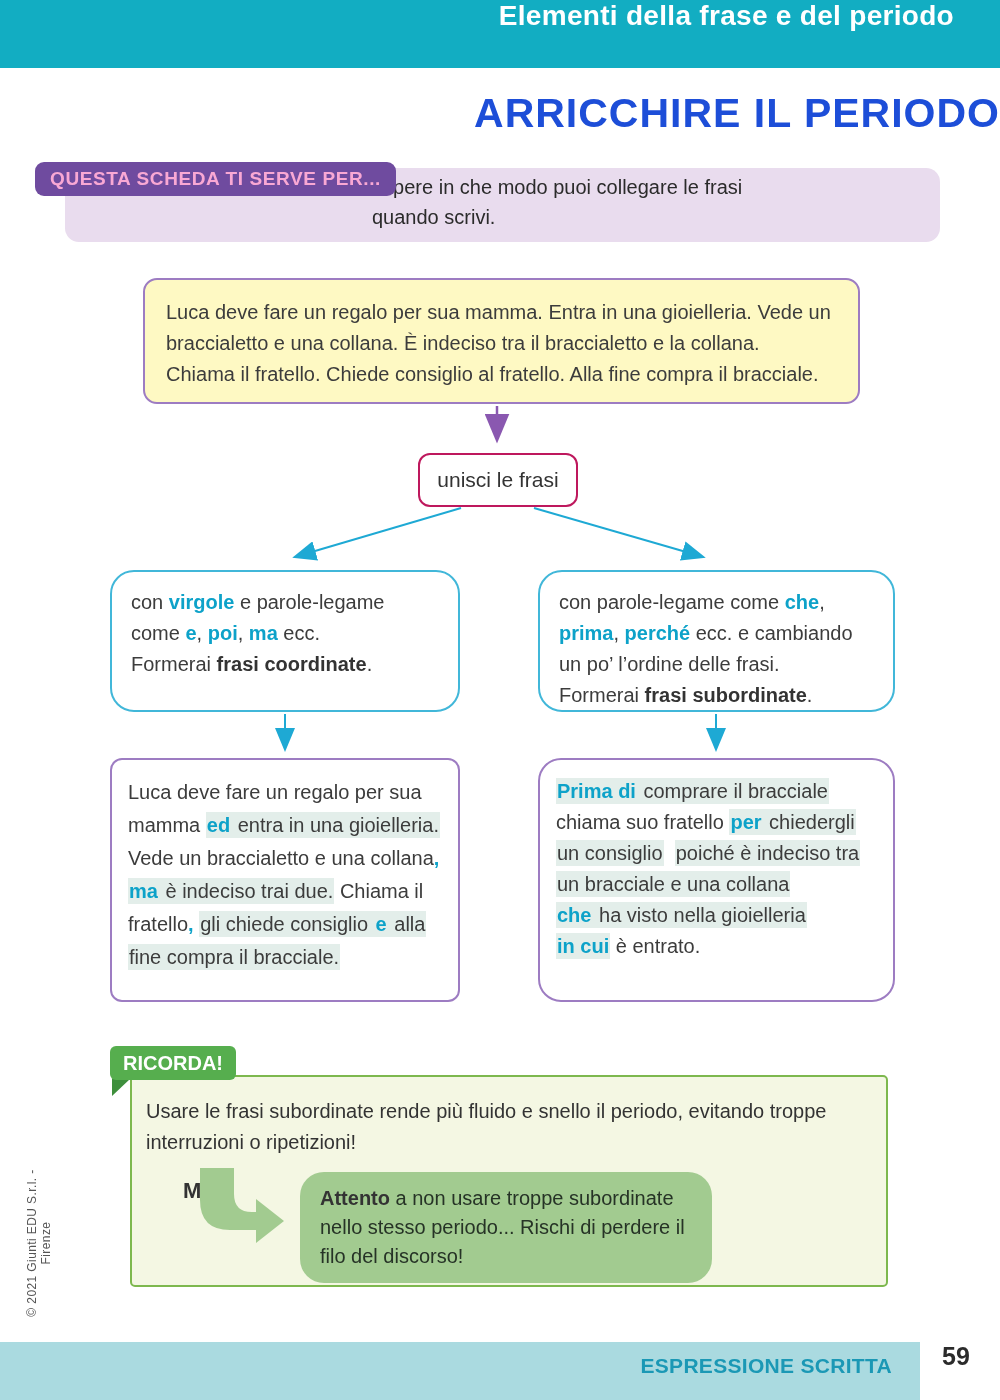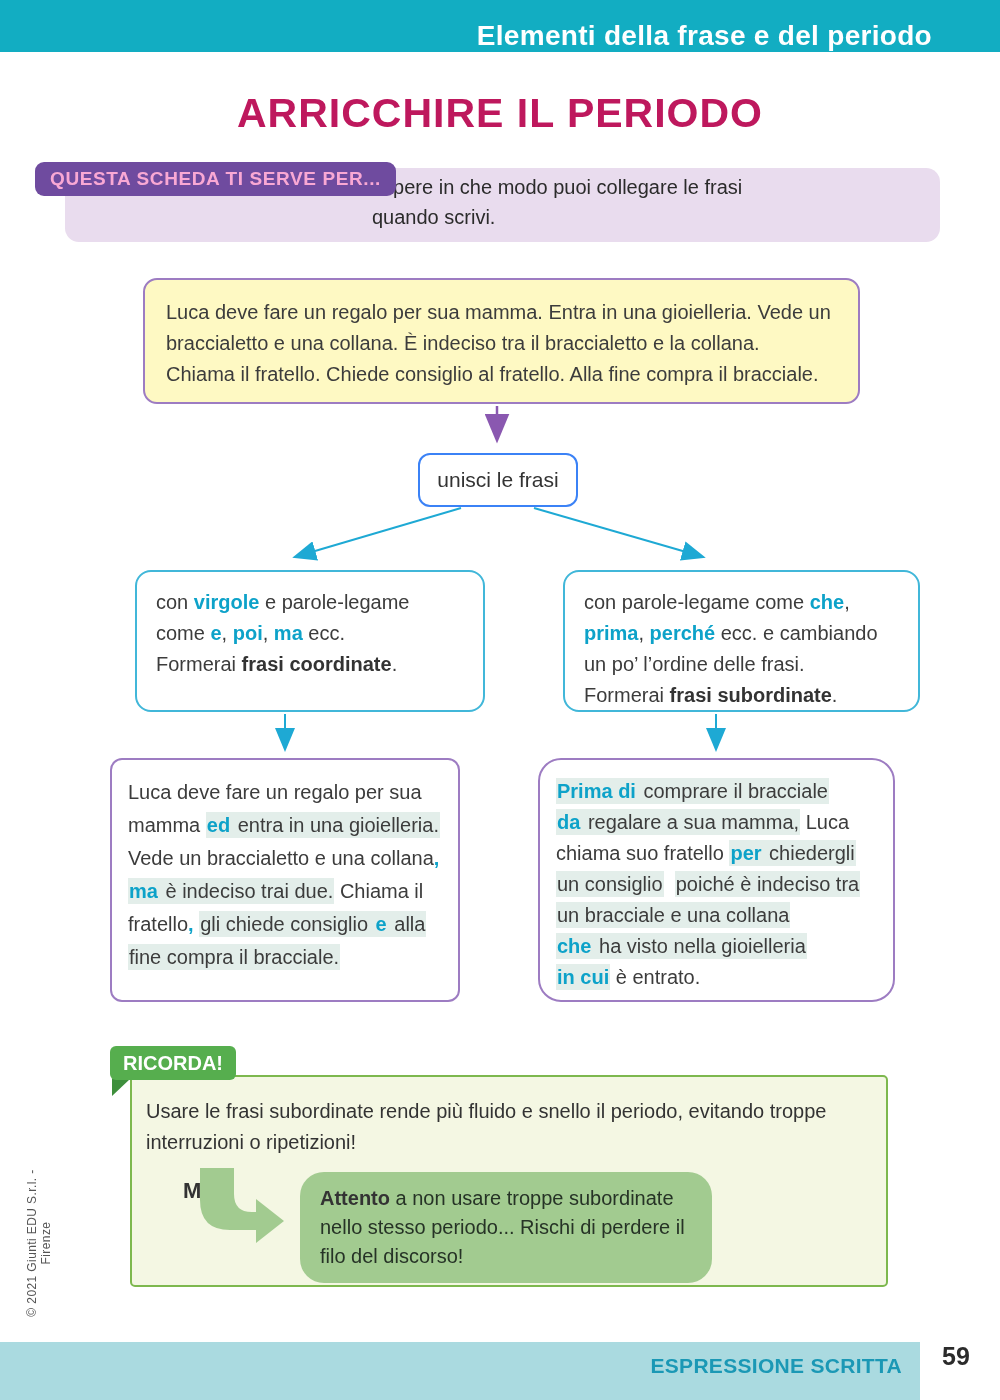--- a/index.html
+++ b/index.html
@@ -1,49 +1,49 @@
 <!DOCTYPE html>
 <html><head>
 <meta charset="utf-8">
 <style>
   html,body{margin:0;padding:0;background:#ffffff;}
   .page{position:relative;width:1000px;height:1400px;background:#ffffff;overflow:hidden;
         font-family:"Liberation Sans", sans-serif;color:#3c3c3c;}
 
   
-  .header-strip{position:absolute;left:0;top:0;width:1000px;height:52px;background:#12adc2;
-    display:flex;align-items:flex-end;justify-content:flex-end;padding-right:68px;box-sizing:border-box;}
+  .header-strip{position:absolute;left:0;top:0;width:1000px;height:68px;background:#12adc2;
+    display:flex;align-items:flex-start;justify-content:flex-end;padding-right:46px;box-sizing:border-box;}
   .header-strip .htitle{color:#ffffff;font-size:28px;font-weight:bold;letter-spacing:.3px;}
 
   
-  .page-title{position:absolute;left:0;top:90px;width:1000px;text-align:center;
-    font-size:41px;font-weight:800;color:#be185d;letter-spacing:1px;}
+  .page-title{position:absolute;left:0;top:90px;width:1000px;text-align:right;
+    font-size:41px;font-weight:800;color:#1d4ed8;letter-spacing:1px;}
 
   
   .intro-box{position:absolute;left:65px;top:168px;width:875px;height:74px;background:#e9dcee;
     border-radius:14px;}
   .intro-text{position:absolute;left:372px;top:172px;width:520px;font-size:20px;line-height:30px;color:#2b2b2b;}
   .intro-badge{position:absolute;left:35px;top:162px;height:34px;line-height:34px;background:#6f4b9f;
     border-radius:9px;padding:0 15px;color:#f9a8d4;font-weight:bold;font-size:19px;letter-spacing:.6px;}
 
   
   .source-box{position:absolute;left:143px;top:278px;width:717px;height:126px;background:#fef9c3;
     border:2px solid #9d7cc2;border-radius:14px;box-sizing:border-box;padding:17px 21px;
     font-size:20px;line-height:31px;}
 
   
-  .join-box{position:absolute;left:418px;top:453px;width:160px;height:54px;border:2px solid #3b82f6;
+  .join-box{position:absolute;left:418px;top:453px;width:160px;height:54px;border:2px solid #be185d;
     border-radius:12px;box-sizing:border-box;display:flex;align-items:center;justify-content:center;
     font-size:21px;color:#333;background:#fff;}
 
   .flow-svg{position:absolute;left:0;top:400px;width:1000px;height:360px;pointer-events:none;}
 
   
-  .rule-box{position:absolute;border:2px solid #41b7d9;border-radius:16px;box-sizing:border-box;
-    background:#fff;padding:15px 19px;font-size:20px;line-height:31px;margin-left:25px;}
+  .rule-box{position:absolute;border:2px solid #41b7d9;border-radius:24px;box-sizing:border-box;
+    background:#fff;padding:15px 19px;font-size:20px;line-height:31px;}
   .rule-left{left:110px;top:570px;width:350px;height:142px;}
   .rule-right{left:538px;top:570px;width:357px;height:142px;}
 
   
   .ex-box{position:absolute;border:2px solid #9d7cc2;border-radius:12px;box-sizing:border-box;
     background:#fff;padding:16px;font-size:20px;}
   .ex-left{left:110px;top:758px;width:350px;height:244px;line-height:33px;}
   .ex-right{left:538px;top:758px;width:357px;height:244px;line-height:31px;border-radius:23px;}
 
   .rich .line{white-space:pre-wrap;}
@@ -59,21 +59,21 @@
   .ricorda-tail{position:absolute;left:112px;top:1079px;width:18px;height:17px;background:#3e8f3c;
     clip-path:polygon(0 0,100% 0,0 100%);z-index:1;}
   .ricorda-text{position:absolute;left:146px;top:1096px;width:716px;font-size:20px;line-height:31px;color:#333;}
   .ma-label{position:absolute;left:183px;top:1178px;font-size:22px;font-weight:bold;color:#333;}
   .ma-arrow{position:absolute;left:180px;top:1168px;width:105px;height:82px;}
   .attento-bubble{position:absolute;left:300px;top:1172px;width:412px;min-height:96px;background:#a2cb90;
     border-radius:24px;box-sizing:border-box;padding:12px 20px;font-size:20px;line-height:29px;color:#263326;}
 
   
   .footer-bar{position:absolute;left:0;top:1342px;width:920px;height:58px;background:#aadae0;
-    box-sizing:border-box;padding:12px 18px 0 0;text-align:right;}
+    box-sizing:border-box;padding:12px 28px 0 0;text-align:right;}
   .footer-bar .section{color:#1b98b5;font-weight:bold;font-size:21px;letter-spacing:.3px;}
   .page-number{position:absolute;left:942px;top:1342px;font-size:25px;font-weight:bold;color:#2b2b2b;}
   .copyright{position:absolute;left:-62px;top:1235px;width:190px;height:16px;transform:rotate(-90deg);
     font-size:12px;color:#555;text-align:center;letter-spacing:.4px;}
 </style>
 </head>
 <body>
 
 <div class="page">
 
@@ -131,21 +131,20 @@
   <div class="ex-box ex-left rich">
       <div class="line"><span>Luca deve fare un regalo per sua</span></div>
       <div class="line"><span>mamma </span><span class="kw hl">ed</span><span class="hl"> entra in una gioielleria.</span></div>
       <div class="line"><span>Vede un braccialetto e una collana</span><span class="kw">,</span></div>
       <div class="line"><span class="kw hl">ma</span><span class="hl"> è indeciso trai due.</span><span> Chiama il</span></div>
       <div class="line"><span>fratello</span><span class="kw">,</span><span> </span><span class="hl">gli chiede consiglio </span><span class="kw hl">e</span><span class="hl"> alla</span></div>
       <div class="line"><span class="hl">fine compra il bracciale.</span></div>
     </div>
   <div class="ex-box ex-right rich">
       <div class="line"><span class="kw hl">Prima di</span><span class="hl"> comprare il bracciale</span></div>
-      <div class="line"><span class="kw hl">da</span><span class="hl"> regalare a sua mamma,</span><span> Luca</span></div>
       <div class="line"><span>chiama suo fratello </span><span class="kw hl">per</span><span class="hl"> chiedergli</span></div>
       <div class="line"><span class="hl">un consiglio</span><span>  </span><span class="hl">poiché è indeciso tra</span></div>
       <div class="line"><span class="hl">un bracciale e una collana</span></div>
       <div class="line"><span class="kw hl">che</span><span class="hl"> ha visto nella gioielleria</span></div>
       <div class="line"><span class="kw hl">in cui</span><span> è entrato.</span></div>
     </div>
 
   <div class="ricorda-tail"></div>
   <div class="ricorda-badge">RICORDA!</div>
   <div class="ricorda-box"></div>

